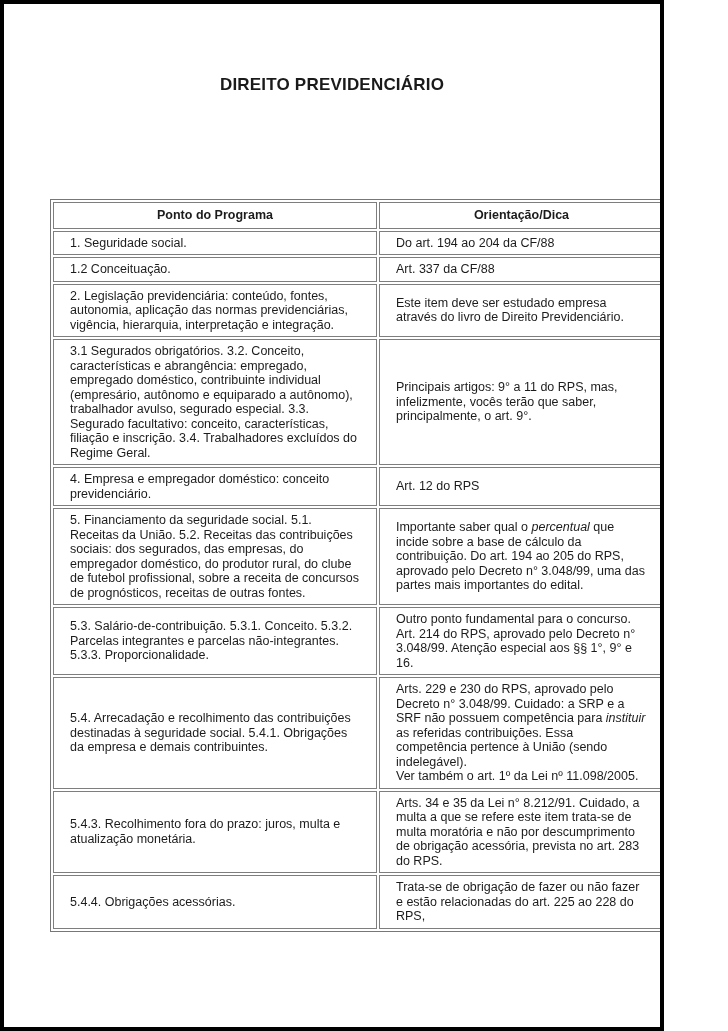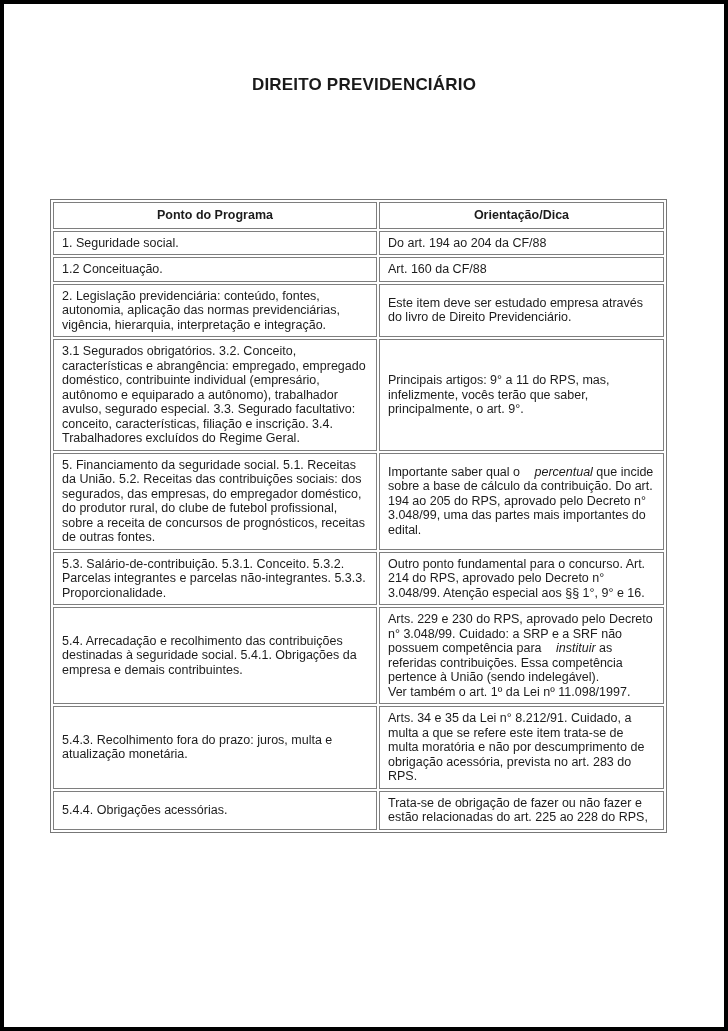--- a/index.html
+++ b/index.html
@@ -3,21 +3,21 @@
 <meta charset="utf-8">
 <style>
   html, body {
     margin: 0;
     padding: 0;
     background: #ffffff;
     font-family: "Liberation Sans", "DejaVu Sans", sans-serif;
   }
   .page {
     position: relative;
-    width: 728px;
+    width: 664px;
     height: 1031px;
     box-sizing: border-box;
     border: 4px solid #000000;
     background: #ffffff;
     overflow: hidden;
   }
   .doc-title {
     margin: 0;
     padding-top: 71px;
     text-align: center;
@@ -37,28 +37,28 @@
     font-size: 12.5px;
     color: #1c1c1c;
   }
   table.schedule col.c1 { width: 53.2%; }
   table.schedule col.c2 { width: 46.8%; }
   table.schedule th,
   table.schedule td {
     border: 1px solid #7e7e7e;
     vertical-align: middle;
     line-height: 1.16;
-    padding: 4px 8px;
+    padding: 4px 16px;
   }
   table.schedule th {
     font-weight: bold;
     text-align: center;
     padding: 5px 4px;
   }
-  table.schedule td em { font-style: italic; margin-left: 11px; }
+  table.schedule td em { font-style: italic; }
   td.narrow .narrow-inner {
     display: block;
     width: 116%;
     transform: scaleX(0.862);
     transform-origin: 0 50%;
     letter-spacing: -0.1px;
   }
 </style>
 </head>
 <body>
@@ -77,41 +77,45 @@
         <th>Orientação/Dica</th>
       </tr>
     </thead>
     <tbody>
         <tr>
           <td>1. Seguridade social.</td>
           <td><span>Do art. 194 ao 204 da CF/88</span></td>
         </tr>
         <tr>
           <td>1.2 Conceituação.</td>
-          <td><span>Art. 160 da CF/88</span></td>
+          <td><span>Art. 337 da CF/88</span></td>
         </tr>
         <tr>
           <td>2. Legislação previdenciária: conteúdo, fontes, autonomia, aplicação das normas previdenciárias, vigência, hierarquia, interpretação e integração.</td>
           <td><span>Este item deve ser estudado empresa através do livro de Direito Previdenciário.</span></td>
         </tr>
         <tr>
           <td>3.1 Segurados obrigatórios. 3.2. Conceito, características e abrangência: empregado, empregado doméstico, contribuinte individual (empresário, autônomo e equiparado a autônomo), trabalhador avulso, segurado especial. 3.3. Segurado facultativo: conceito, características, filiação e inscrição. 3.4. Trabalhadores excluídos do Regime Geral.</td>
           <td><span>Principais artigos: 9° a 11 do RPS, mas, infelizmente, vocês terão que saber, principalmente, o art. 9°.</span></td>
+        </tr>
+        <tr>
+          <td>4. Empresa e empregador doméstico: conceito previdenciário.</td>
+          <td><span>Art. 12 do RPS</span></td>
         </tr>
         <tr>
           <td>5. Financiamento da seguridade social. 5.1. Receitas da União. 5.2. Receitas das contribuições sociais: dos segurados, das empresas, do empregador doméstico, do produtor rural, do clube de futebol profissional, sobre a receita de concursos de prognósticos, receitas de outras fontes.</td>
           <td><span>Importante saber qual o </span><em>percentual</em><span> que incide sobre a base de cálculo da contribuição. Do art. 194 ao 205 do RPS, aprovado pelo Decreto n° 3.048/99, uma das partes mais importantes do edital.</span></td>
         </tr>
         <tr>
           <td>5.3. Salário-de-contribuição. 5.3.1. Conceito. 5.3.2. Parcelas integrantes e parcelas não-integrantes. 5.3.3. Proporcionalidade.</td>
           <td><span>Outro ponto fundamental para o concurso. Art. 214 do RPS, aprovado pelo Decreto n° 3.048/99. Atenção especial aos §§ 1°, 9° e 16.</span></td>
         </tr>
         <tr>
           <td>5.4. Arrecadação e recolhimento das contribuições destinadas à seguridade social. 5.4.1. Obrigações da empresa e demais contribuintes.</td>
-          <td><span>Arts. 229 e 230 do RPS, aprovado pelo Decreto n° 3.048/99. Cuidado: a SRP e a SRF não possuem competência para </span><em>instituir</em><span> as referidas contribuições. Essa competência pertence à União (sendo indelegável).</span><br><span>Ver também o art. 1º da Lei nº 11.098/1997.</span></td>
+          <td><span>Arts. 229 e 230 do RPS, aprovado pelo Decreto n° 3.048/99. Cuidado: a SRP e a SRF não possuem competência para </span><em>instituir</em><span> as referidas contribuições. Essa competência pertence à União (sendo indelegável).</span><br><span>Ver também o art. 1º da Lei nº 11.098/2005.</span></td>
         </tr>
         <tr>
           <td>5.4.3. Recolhimento fora do prazo: juros, multa e atualização monetária.</td>
           <td><span>Arts. 34 e 35 da Lei n° 8.212/91. Cuidado, a multa a que se refere este item trata-se de multa moratória e não por descumprimento de obrigação acessória, prevista no art. 283 do RPS.</span></td>
         </tr>
         <tr>
           <td>5.4.4. Obrigações acessórias.</td>
           <td><span>Trata-se de obrigação de fazer ou não fazer e estão relacionadas do art. 225 ao 228 do RPS,</span></td>
         </tr>
       </tbody>

